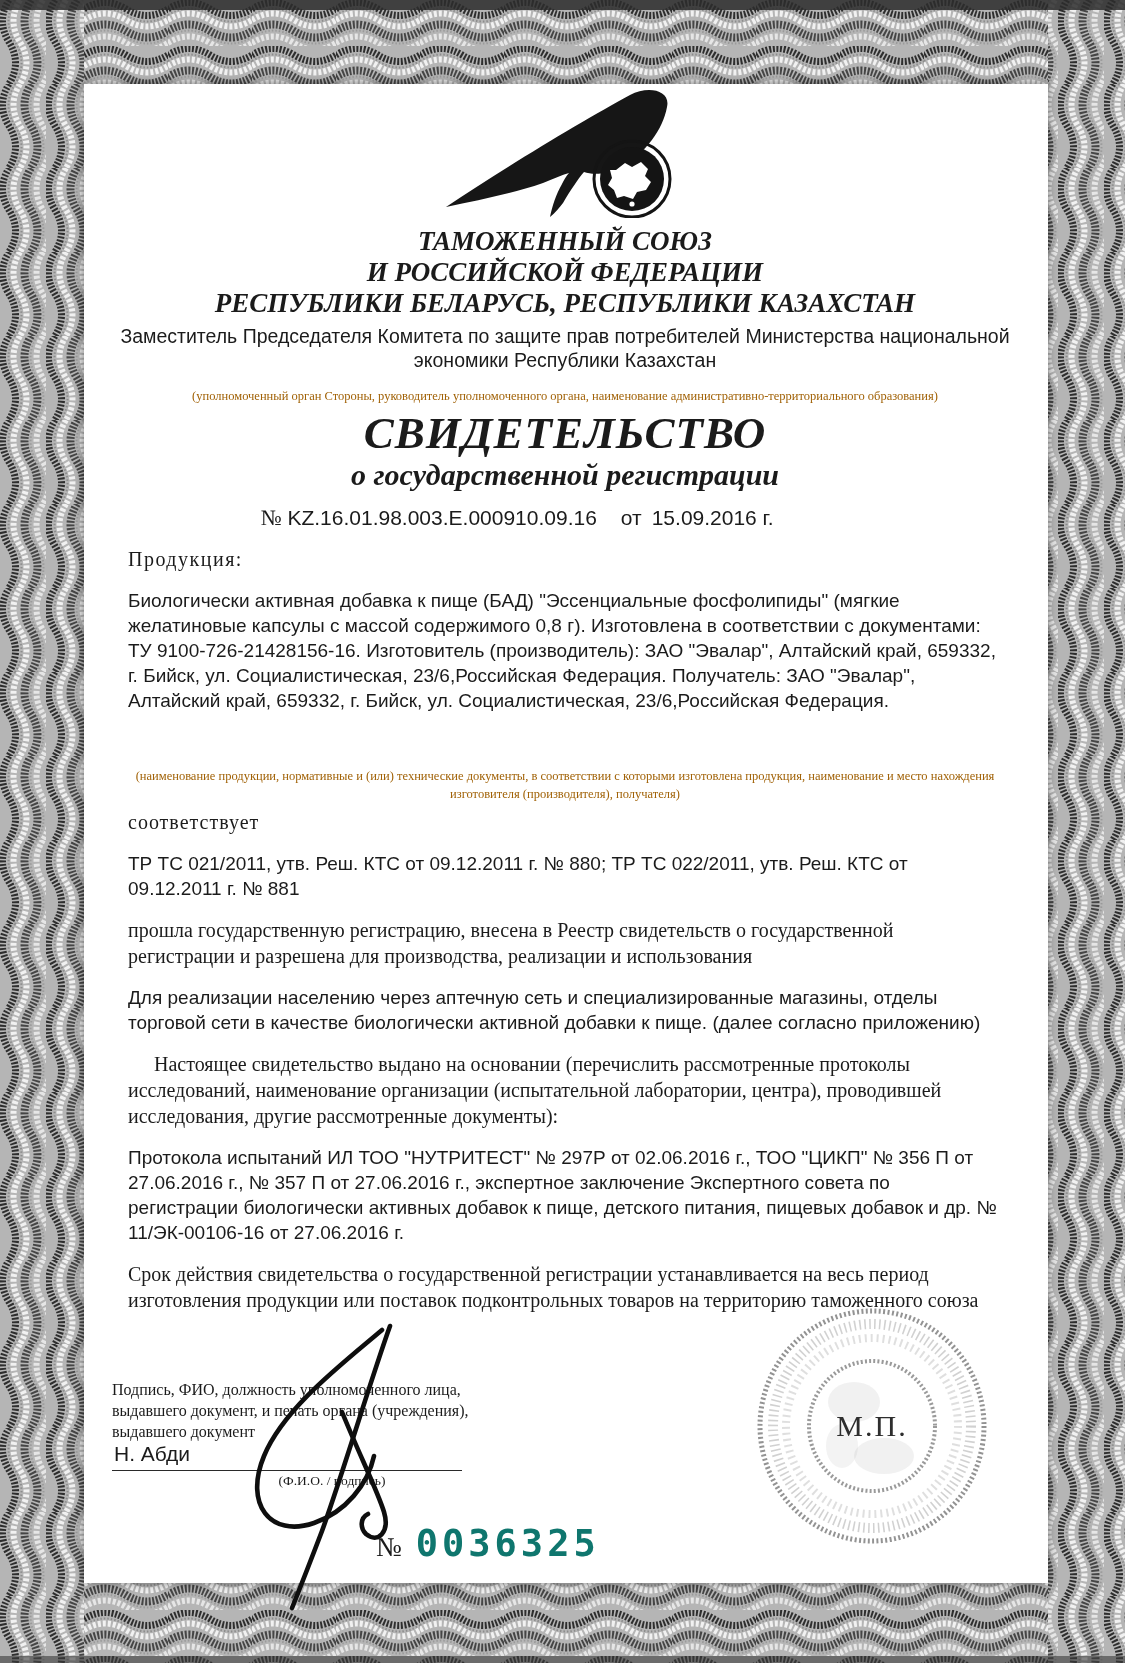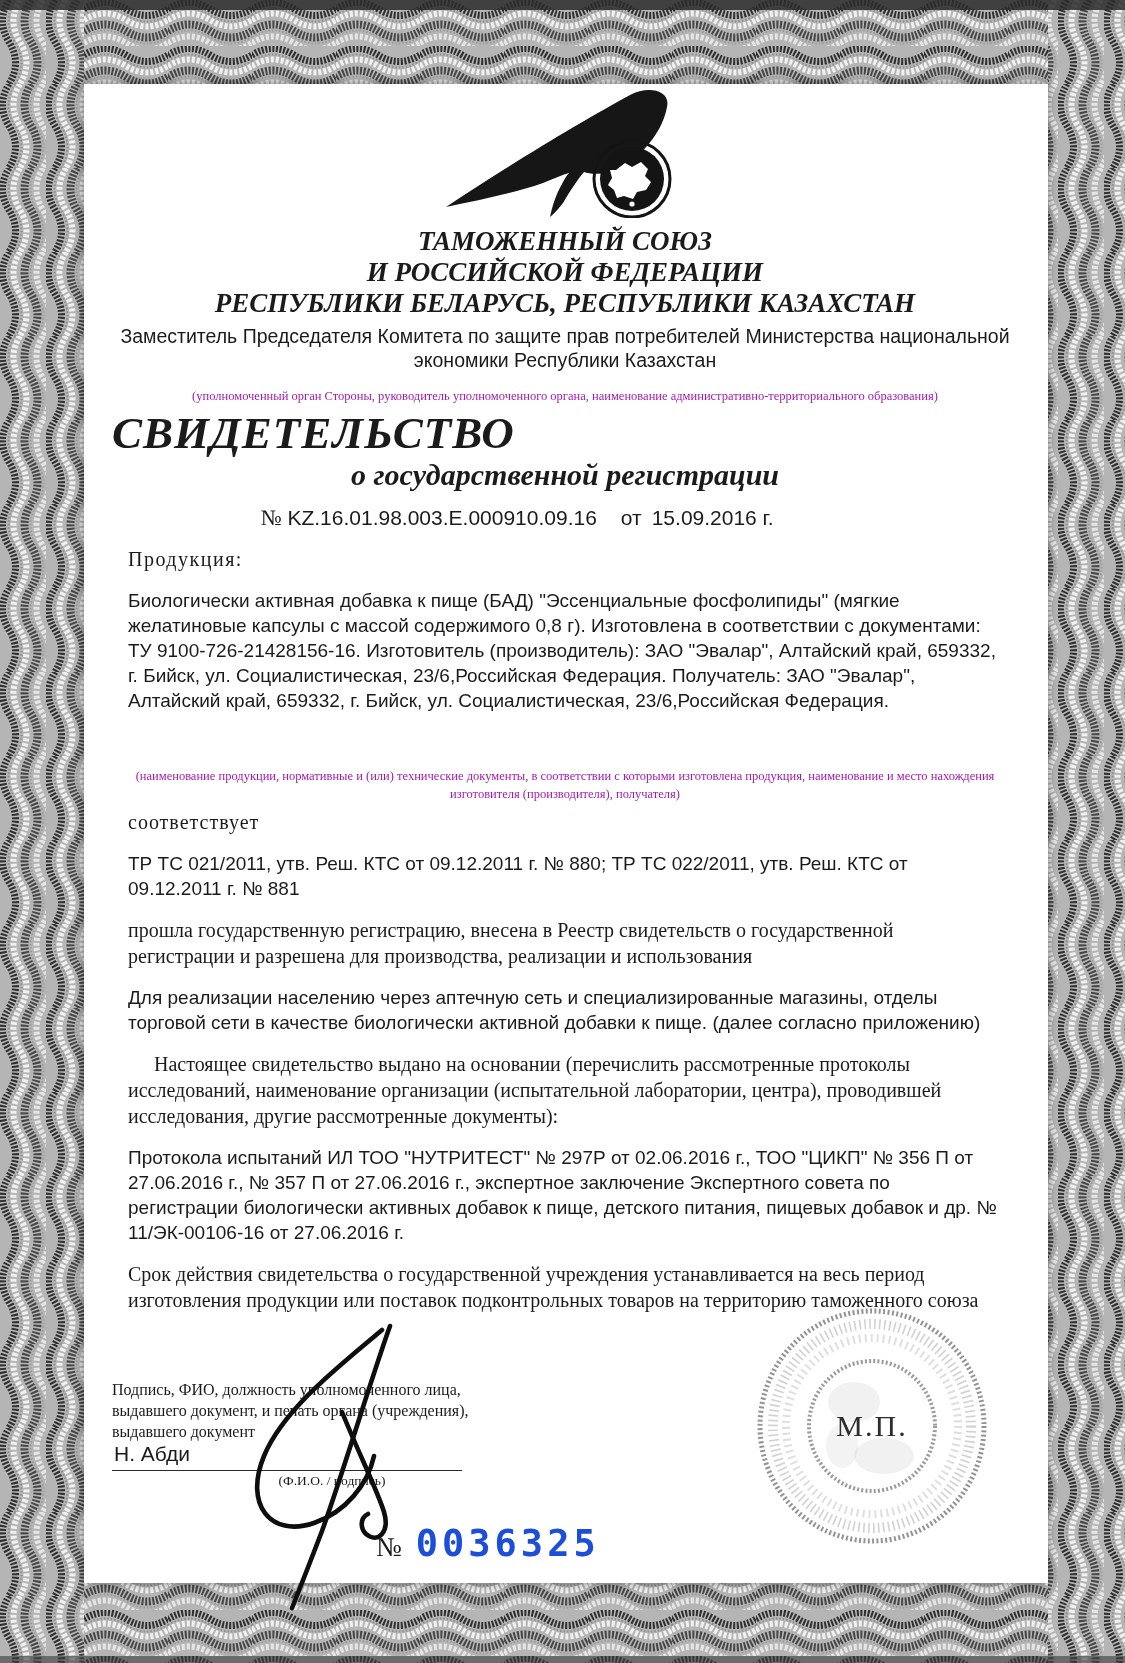--- a/index.html
+++ b/index.html
@@ -18,23 +18,23 @@
   .serif{font-family:"Liberation Serif", serif;}
   .sans{font-family:"Liberation Sans", sans-serif;}
 
   .logo-wrap{height:132px;margin-top:2px;display:flex;justify-content:center;}
   .union-title{margin-top:8px;font-family:"Liberation Serif",serif;
     font-style:italic;font-weight:bold;font-size:27px;line-height:1.15;text-align:center;}
   .authority{margin-top:6px;font-family:"Liberation Sans",sans-serif;
     font-size:19.5px;line-height:1.2;text-align:center;}
   .authority p{margin:0;}
   .footnote{font-family:"Liberation Serif",serif;font-size:12.5px;line-height:1.45;
-    text-align:center;color:#a21caf;}
+    text-align:center;color:#a16207;}
   .fn1{margin-top:15px;}
-  .doc-title{margin-top:6px;font-family:"Liberation Serif",serif;
+  .doc-title{margin-top:6px;text-align:center;font-family:"Liberation Serif",serif;
     font-style:italic;font-weight:bold;font-size:45px;line-height:1.02;letter-spacing:1px;}
   .doc-subtitle{text-align:center;font-family:"Liberation Serif",serif;
     font-style:italic;font-weight:bold;font-size:30px;line-height:1.1;margin-top:1px;}
   .doc-number{margin-top:14px;text-align:center;transform:translateX(-48px);
     font-family:"Liberation Sans",sans-serif;font-size:21px;}
   .doc-number .no{font-family:"Liberation Serif",serif;font-size:22px;margin-right:6px;}
   .doc-number .frm{margin:0 10px 0 24px;}
   .para{margin:16px;font-size:19px;line-height:25px;}
   .para.serif{font-size:20px;line-height:26px;}
   .product-label{margin-top:15px;font-size:20px;letter-spacing:1.5px;line-height:26px;}
@@ -48,21 +48,21 @@
   .sig-name-row{position:absolute;left:28px;top:1352px;width:350px;}
   .sig-name{font-family:"Liberation Sans",sans-serif;font-size:21px;padding:6px 0 4px 2px;
     border-bottom:1.5px solid #2a2a2a;}
   .sig-undercaption{font-size:13.5px;text-align:center;margin-top:2px;padding-left:90px;}
   .scribble{position:absolute;left:138px;top:1232px;z-index:3;}
   .stamp{position:absolute;left:670px;top:1222px;z-index:2;}
   .stamp-label{font-family:"Liberation Serif",serif;}
   .serial{position:absolute;left:292px;top:1438px;white-space:nowrap;}
   .serial .no{font-family:"Liberation Serif",serif;font-size:27px;margin-right:14px;}
   .serial .digits{font-family:"DejaVu Sans Mono",monospace;font-weight:bold;
-    font-size:37px;letter-spacing:4px;color:#1d4ed8;}
+    font-size:37px;letter-spacing:4px;color:#0f766e;}
 </style>
 </head>
 <body>
 
 <svg class="bg-svg" width="1125" height="1663" viewBox="0 0 1125 1663" aria-hidden="true">
   <defs>
     <pattern id="gh" width="84" height="46" patternUnits="userSpaceOnUse">
       <rect width="84" height="46" fill="#b5b5b5"></rect>
       <path d="M0,9 q21,-13 42,0 t42,0" fill="none" stroke="#2e2e2e" stroke-width="7" stroke-dasharray="2 1.6"></path>
       <path d="M0,20 q21,-13 42,0 t42,0" fill="none" stroke="#f1f1f1" stroke-width="6" stroke-dasharray="3 2"></path>
@@ -134,21 +134,21 @@
 
   <div class="footnote fn2">(наименование продукции, нормативные и (или) технические документы, в соответствии с которыми изготовлена продукция, наименование и место нахождения изготовителя (производителя), получателя)</div>
 
   <div class="para serif conforms-label">соответствует</div>
   <p class="para sans">ТР ТС 021/2011, утв. Реш. КТС от 09.12.2011 г. № 880; ТР ТС 022/2011, утв. Реш. КТС от 09.12.2011 г. № 881</p>
 
   <p class="para serif mt12">прошла государственную регистрацию, внесена в Реестр свидетельств о государственной регистрации и разрешена для производства, реализации и использования</p>
   <p class="para sans">Для реализации населению через аптечную сеть и специализированные магазины, отделы торговой сети в качестве биологически активной добавки к пище. (далее согласно приложению)</p>
   <p class="para serif indent">Настоящее свидетельство выдано на основании (перечислить рассмотренные протоколы исследований, наименование организации  (испытательной лаборатории, центра), проводившей исследования, другие рассмотренные документы):</p>
   <p class="para sans">Протокола испытаний ИЛ ТОО "НУТРИТЕСТ" № 297Р от 02.06.2016 г., ТОО "ЦИКП" № 356 П от 27.06.2016 г., № 357 П от 27.06.2016 г., экспертное заключение Экспертного совета по регистрации биологически активных добавок к пище, детского питания, пищевых добавок и др. № 11/ЭК-00106-16 от 27.06.2016 г.</p>
-  <p class="para serif">Срок действия свидетельства о государственной учреждения устанавливается на весь период изготовления продукции или поставок подконтрольных товаров на территорию таможенного союза</p>
+  <p class="para serif">Срок действия свидетельства о государственной регистрации устанавливается на весь период изготовления продукции или поставок подконтрольных товаров на территорию таможенного союза</p>
 
   <div class="sig-caption">Подпись, ФИО,  должность уполномоченного лица, выдавшего документ, и печать органа (учреждения), выдавшего документ</div>
 
   <div class="sig-name-row">
     <div class="sig-name">Н. Абди</div>
     <div class="sig-undercaption">(Ф.И.О. / подпись)</div>
   </div>
 
   <svg class="scribble" width="210" height="300" viewBox="0 0 210 300" aria-hidden="true">
     <g fill="none" stroke="#0e0e0e" stroke-width="4.6" stroke-linecap="round">

